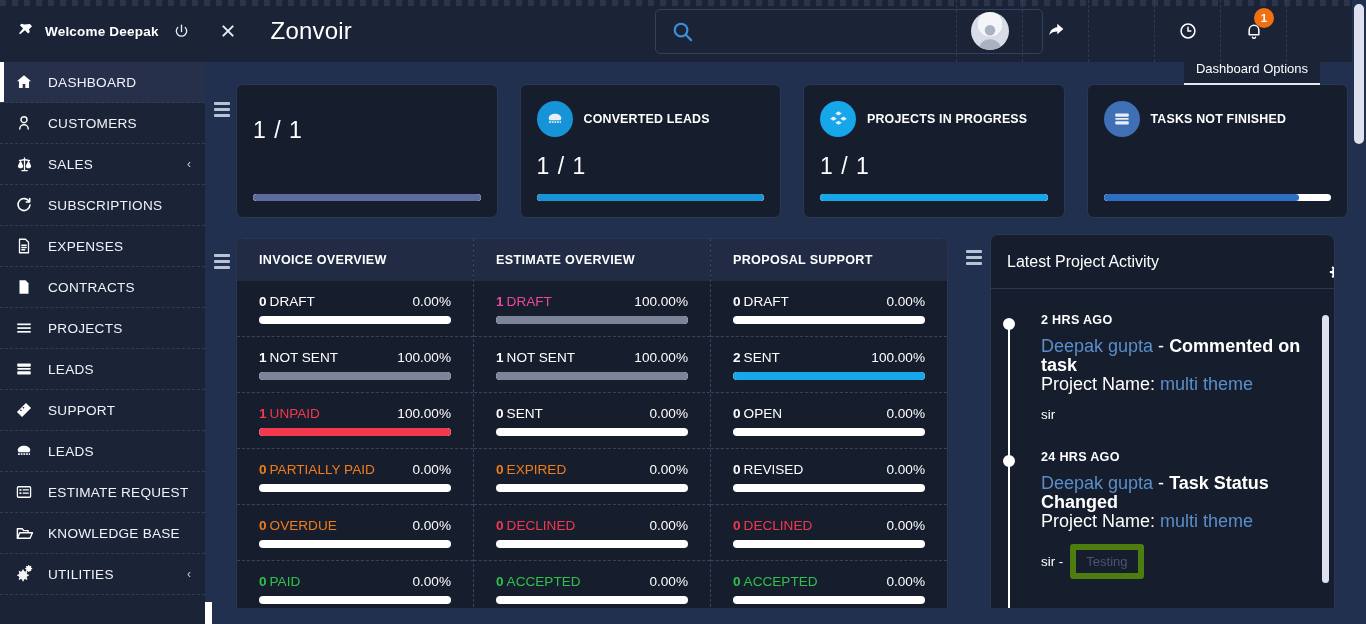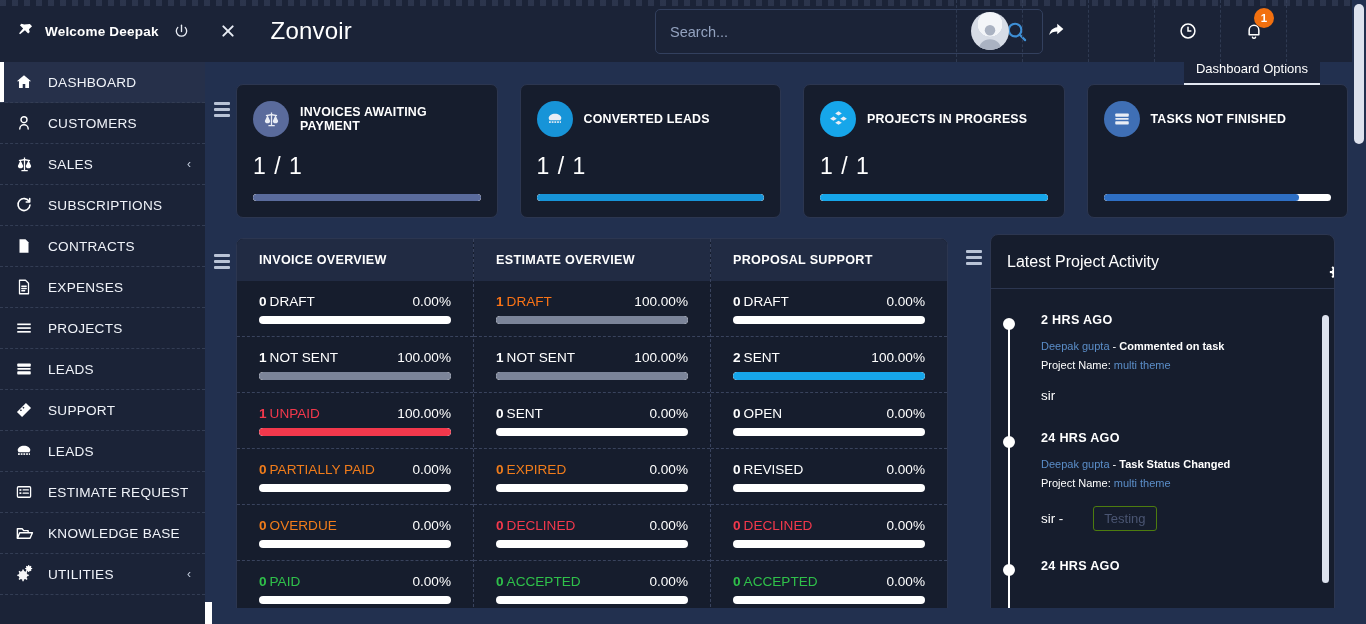--- a/index.html
+++ b/index.html
@@ -164,28 +164,28 @@
   .act-body{ position:relative; padding:24px 0 0 0; height:349px; overflow:hidden; }
   .timeline-line{
     position:absolute; left:17px; top:34px; bottom:-10px; width:2px; background:#ffffff;
   }
   .act-item{ position:relative; padding:0 8px 0 50px; margin-bottom:28px; }
   .act-dot{
     position:absolute; left:12px; top:5px; width:12px; height:12px; border-radius:50%;
     background:#ffffff; border:2px solid #ffffff;
   }
   .act-time{ font-size:12.6px; font-weight:bold; letter-spacing:.3px; color:#ffffff; margin-bottom:10px; }
-  .act-text{ font-size:11px; line-height:19px; color:#ffffff; }
+  .act-text{ font-size:18px; line-height:19px; color:#ffffff; }
   .act-user{ color:#5b8ec9; }
   .act-action{ font-weight:bold; color:#ffffff; }
   .act-proj{ color:#5b8ec9; }
   .act-note{ font-size:13.4px; color:#ffffff; margin-top:13px; display:flex; align-items:center; gap:7px; }
   .act-chip{
-    display:inline-block; border:1px solid #4d7c0f; border-radius:3px; padding:4px 10px;
-    color:#4a5572; font-size:13px;margin-left:23px;
+    display:inline-block; border:6px solid #4d7c0f; border-radius:3px; padding:4px 10px;
+    color:#4a5572; font-size:13px;
   }
   .act-scroll{
     position:absolute; right:5px; top:26px; width:7px; height:320px; background:transparent;
   }
   .act-scroll i{ position:absolute; top:0; left:0; width:7px; height:268px; background:#dde2ee; border-radius:4px; }
 
   
   .page-scroll{
     position:absolute; right:0; top:0; width:14px; height:624px; background:#22304f;
   }
@@ -225,21 +225,20 @@
 
     <div class="topbar-ico-btn">
       <svg viewBox="0 0 24 24" fill="none" stroke="currentColor" stroke-width="3" width="16" height="16">
         <path d="M5 5 19 19M19 5 5 19" stroke-linecap="round"></path>
       </svg>
     </div>
 
     <div class="brand">Zonvoir</div>
 
     <div class="search-wrap">
-      <input class="search-input" type="text" placeholder="Search..." style="">
       <button class="search-btn">
         <svg viewBox="0 0 24 24" fill="none" stroke="currentColor" stroke-width="2.3" width="23" height="23">
           <circle cx="10.5" cy="10.5" r="6.6"></circle>
           <path d="M15.4 15.4 21 21" stroke-linecap="round"></path>
         </svg>
       </button>
     </div>
 
     <div class="right-icons">
       <div class="ric">
@@ -304,34 +303,34 @@
         <span class="nav-ico">
           <svg viewBox="0 0 24 24" fill="none" stroke="currentColor" stroke-width="2.1" width="18" height="18">
             <path d="M19 7.5A8 8 0 1 0 20 12" stroke-linecap="round"></path>
             <path d="M19.6 3.3v4.6h-4.6" stroke-linecap="round" stroke-linejoin="round"></path>
           </svg>
         </span>
         <span class="nav-label">SUBSCRIPTIONS</span>
       </div>
       <div class="nav-item">
         <span class="nav-ico">
-          <svg viewBox="0 0 24 24" fill="currentColor" width="18" height="18">
-            <path d="M6 3h8l4 4v14H6z"></path>
-          </svg>
-        </span>
-        <span class="nav-label">CONTRACTS</span>
-      </div>
-      <div class="nav-item">
-        <span class="nav-ico">
           <svg viewBox="0 0 24 24" fill="none" stroke="currentColor" stroke-width="1.7" width="18" height="18">
             <path d="M6 3h8l4 4v14H6z" stroke-linejoin="round"></path>
             <path d="M9 11h6M9 14h6M9 17h4" stroke-linecap="round"></path>
           </svg>
         </span>
         <span class="nav-label">EXPENSES</span>
+      </div>
+      <div class="nav-item">
+        <span class="nav-ico">
+          <svg viewBox="0 0 24 24" fill="currentColor" width="18" height="18">
+            <path d="M6 3h8l4 4v14H6z"></path>
+          </svg>
+        </span>
+        <span class="nav-label">CONTRACTS</span>
       </div>
       <div class="nav-item">
         <span class="nav-ico">
           <svg viewBox="0 0 24 24" fill="currentColor" width="18" height="18">
             <rect x="3" y="6" width="18" height="2.2"></rect>
             <rect x="3" y="11" width="18" height="2.2"></rect>
             <rect x="3" y="16" width="18" height="2.2"></rect>
           </svg>
         </span>
         <span class="nav-label">PROJECTS</span>
@@ -407,28 +406,20 @@
     <div class="tooltip">Dashboard Options</div>
 
     <div class="drag-handle" style="left:2px; top:56px;">
       <span></span>
         <span></span>
         <span></span>
     </div>
 
     <div class="cards-row" id="cards-row">
         <div class="stat-card">
-          <div class="stat-head">
-            <span class="stat-circle" style="background:#5a6b9c">
-              <svg viewBox="0 0 24 24" fill="currentColor" width="19" height="19">
-                <path d="M11.2 3h1.6v2.1l6.4 1.2-.3 1.6-1.4-.3 2.9 6.2c0 1.8-1.6 3-3.4 3s-3.4-1.2-3.4-3l2.9-6.2-3.7-.7V19h3.3v1.6H8.1V19h3.1V6.9l-3.7.7 2.9 6.2c0 1.8-1.6 3-3.4 3s-3.4-1.2-3.4-3l2.9-6.2-1.4.3-.3-1.6 6.4-1.2z"></path>
-              </svg>
-            </span>
-            <span class="stat-title">INVOICES AWAITING PAYMENT</span>
-          </div>
           <div class="stat-value">1 / 1</div>
           <div class="stat-bar">
             <i style="width:100%;background:#5a6b9c"></i>
           </div>
         </div>
         <div class="stat-card">
           <div class="stat-head">
             <span class="stat-circle" style="background:#1794d8">
               <svg viewBox="0 0 24 24" fill="currentColor" width="18" height="18">
                 <path d="M12 5c-4.6 0-8.4 2.6-8.4 5.8 0 1 .4 1.9 1.1 2.7h14.6c.7-.8 1.1-1.7 1.1-2.7C20.4 7.6 16.6 5 12 5z"></path>
@@ -541,21 +532,21 @@
             </div>
             <div class="ov-bar">
               <i style="width:0%;background:#2fc04a"></i>
             </div>
           </div>
         </div>
         <div class="ov-col">
           <div class="ov-head">ESTIMATE OVERVIEW</div>
           <div class="ov-row">
             <div class="ov-line">
-              <span class="ov-left" style="color:#f97316"><b>1</b><span>DRAFT</span></span>
+              <span class="ov-left" style="color:#ec4899"><b>1</b><span>DRAFT</span></span>
               <span class="ov-pct">100.00%</span>
             </div>
             <div class="ov-bar">
               <i style="width:100%;background:#7b8499"></i>
             </div>
           </div>
           <div class="ov-row">
             <div class="ov-line">
               <span class="ov-left" style="color:#ffffff"><b>1</b><span>NOT SENT</span></span>
               <span class="ov-pct">100.00%</span>

